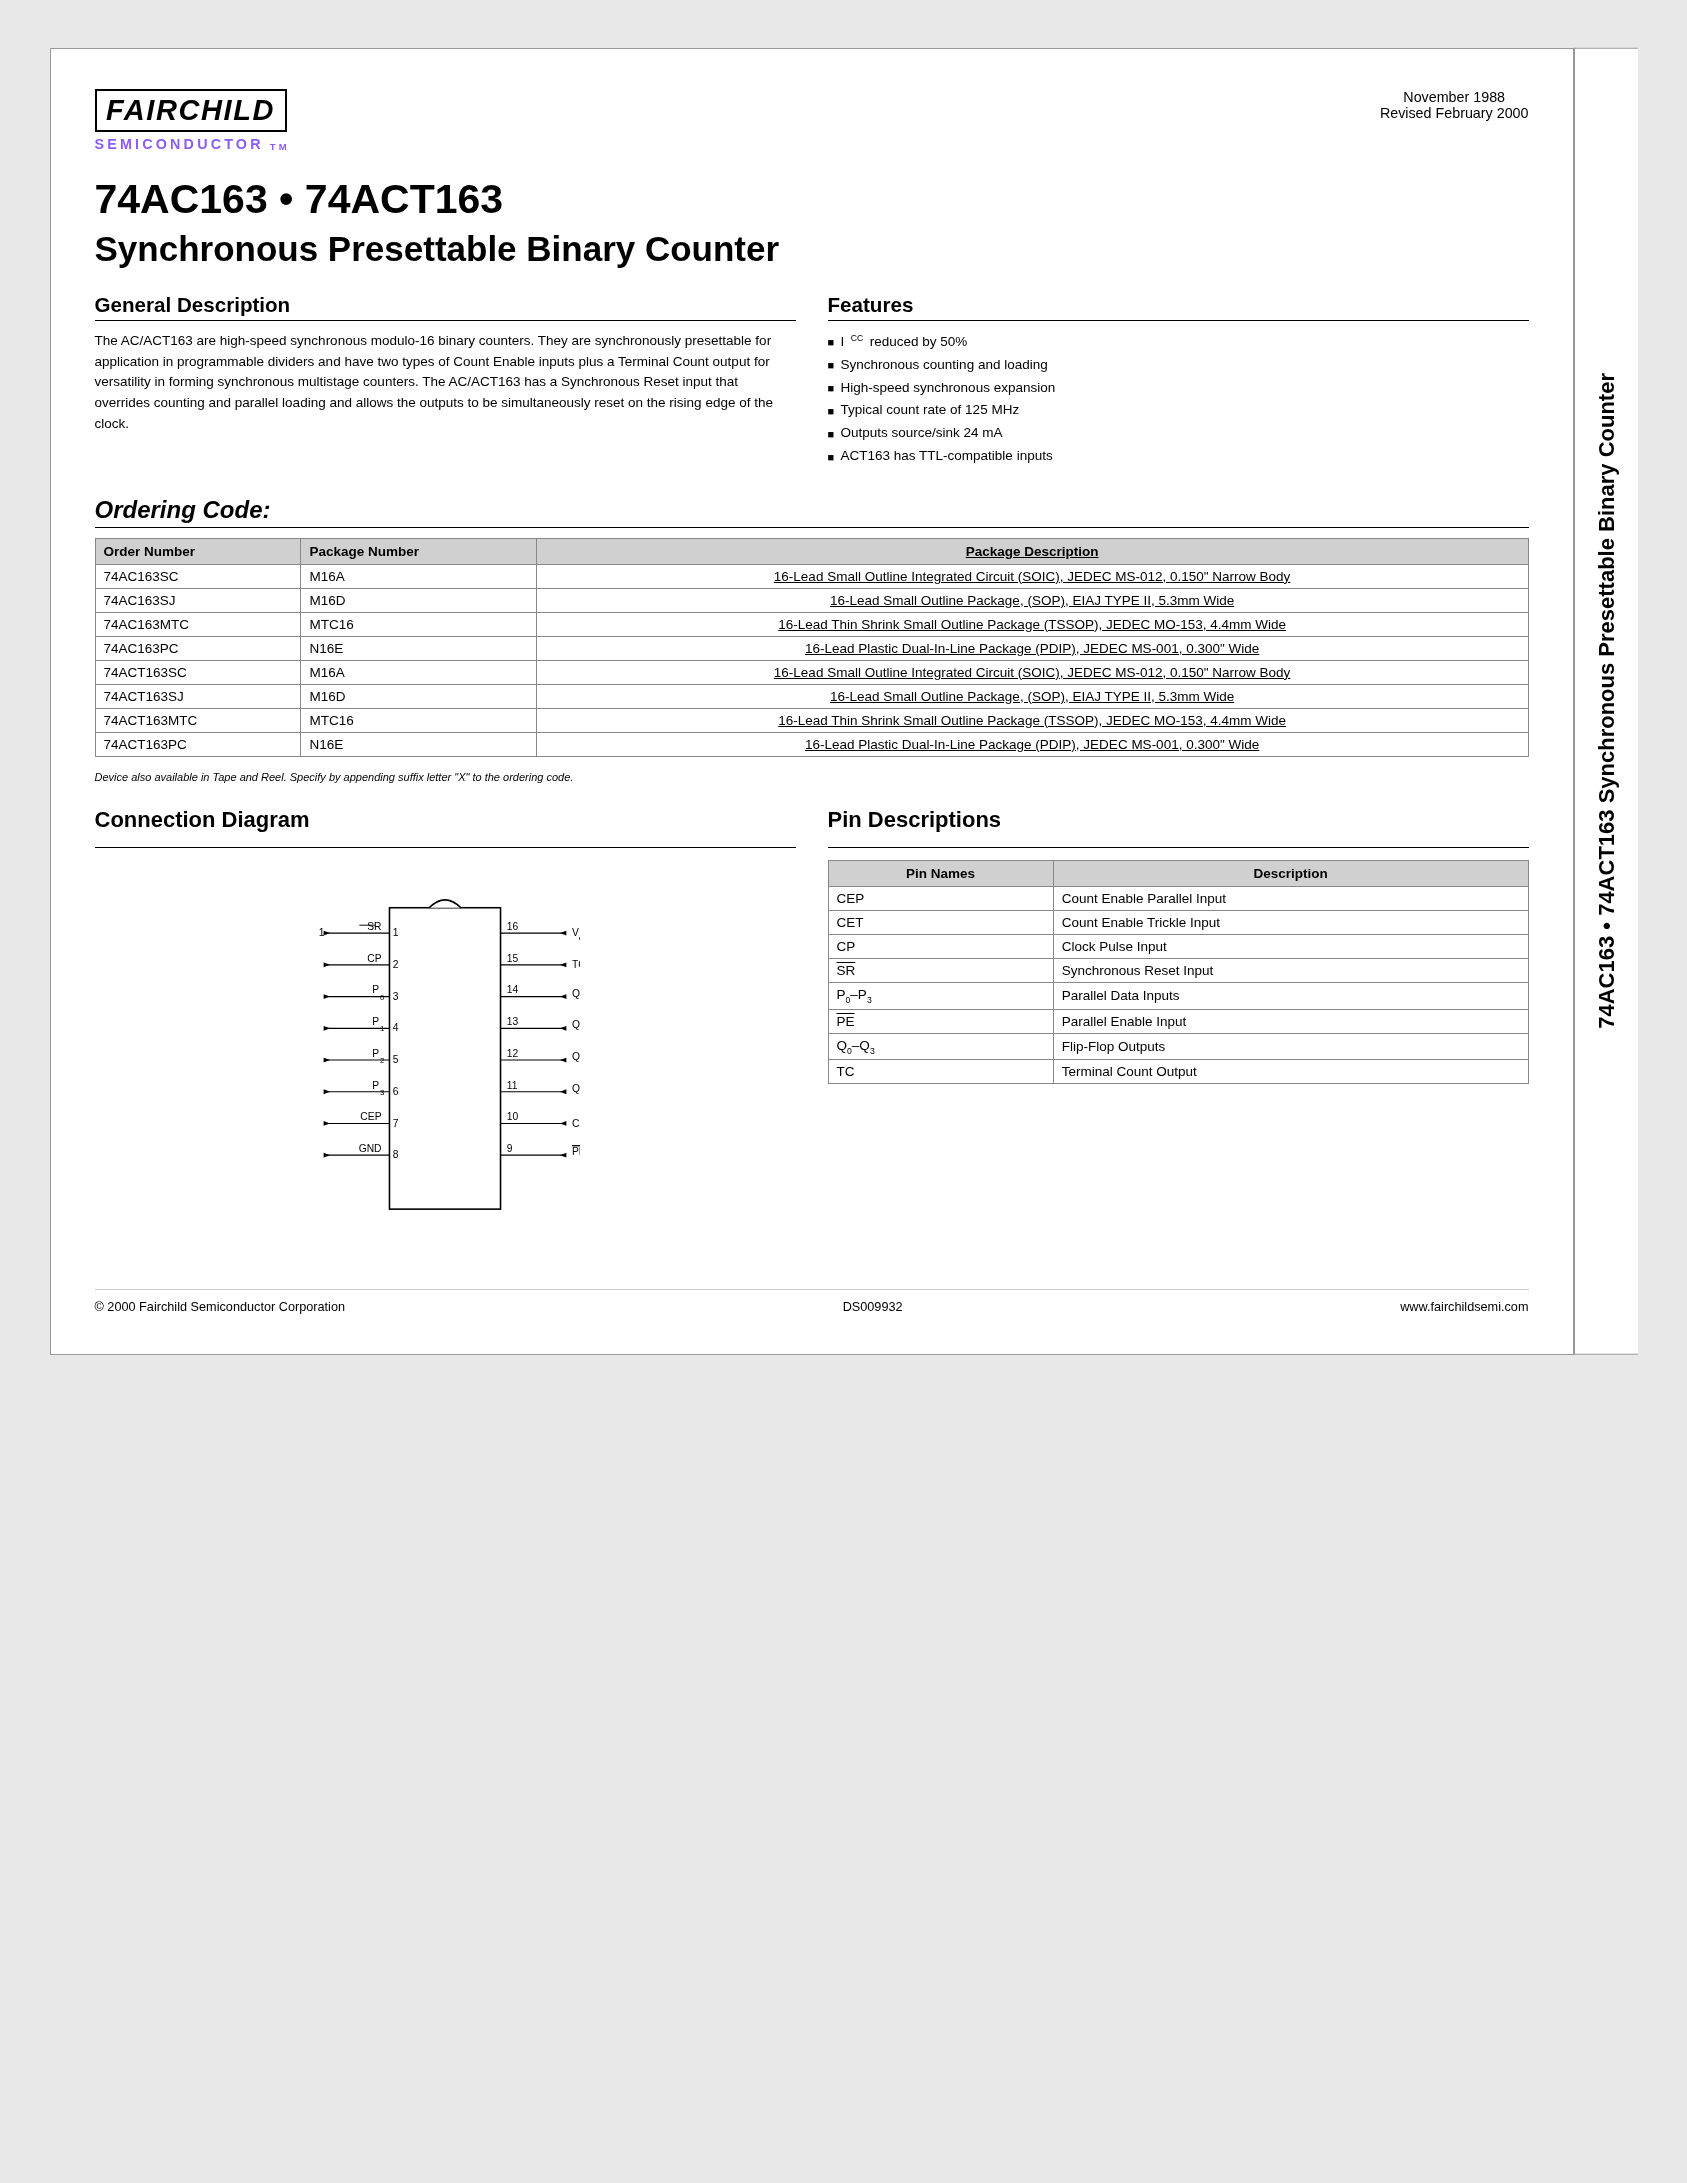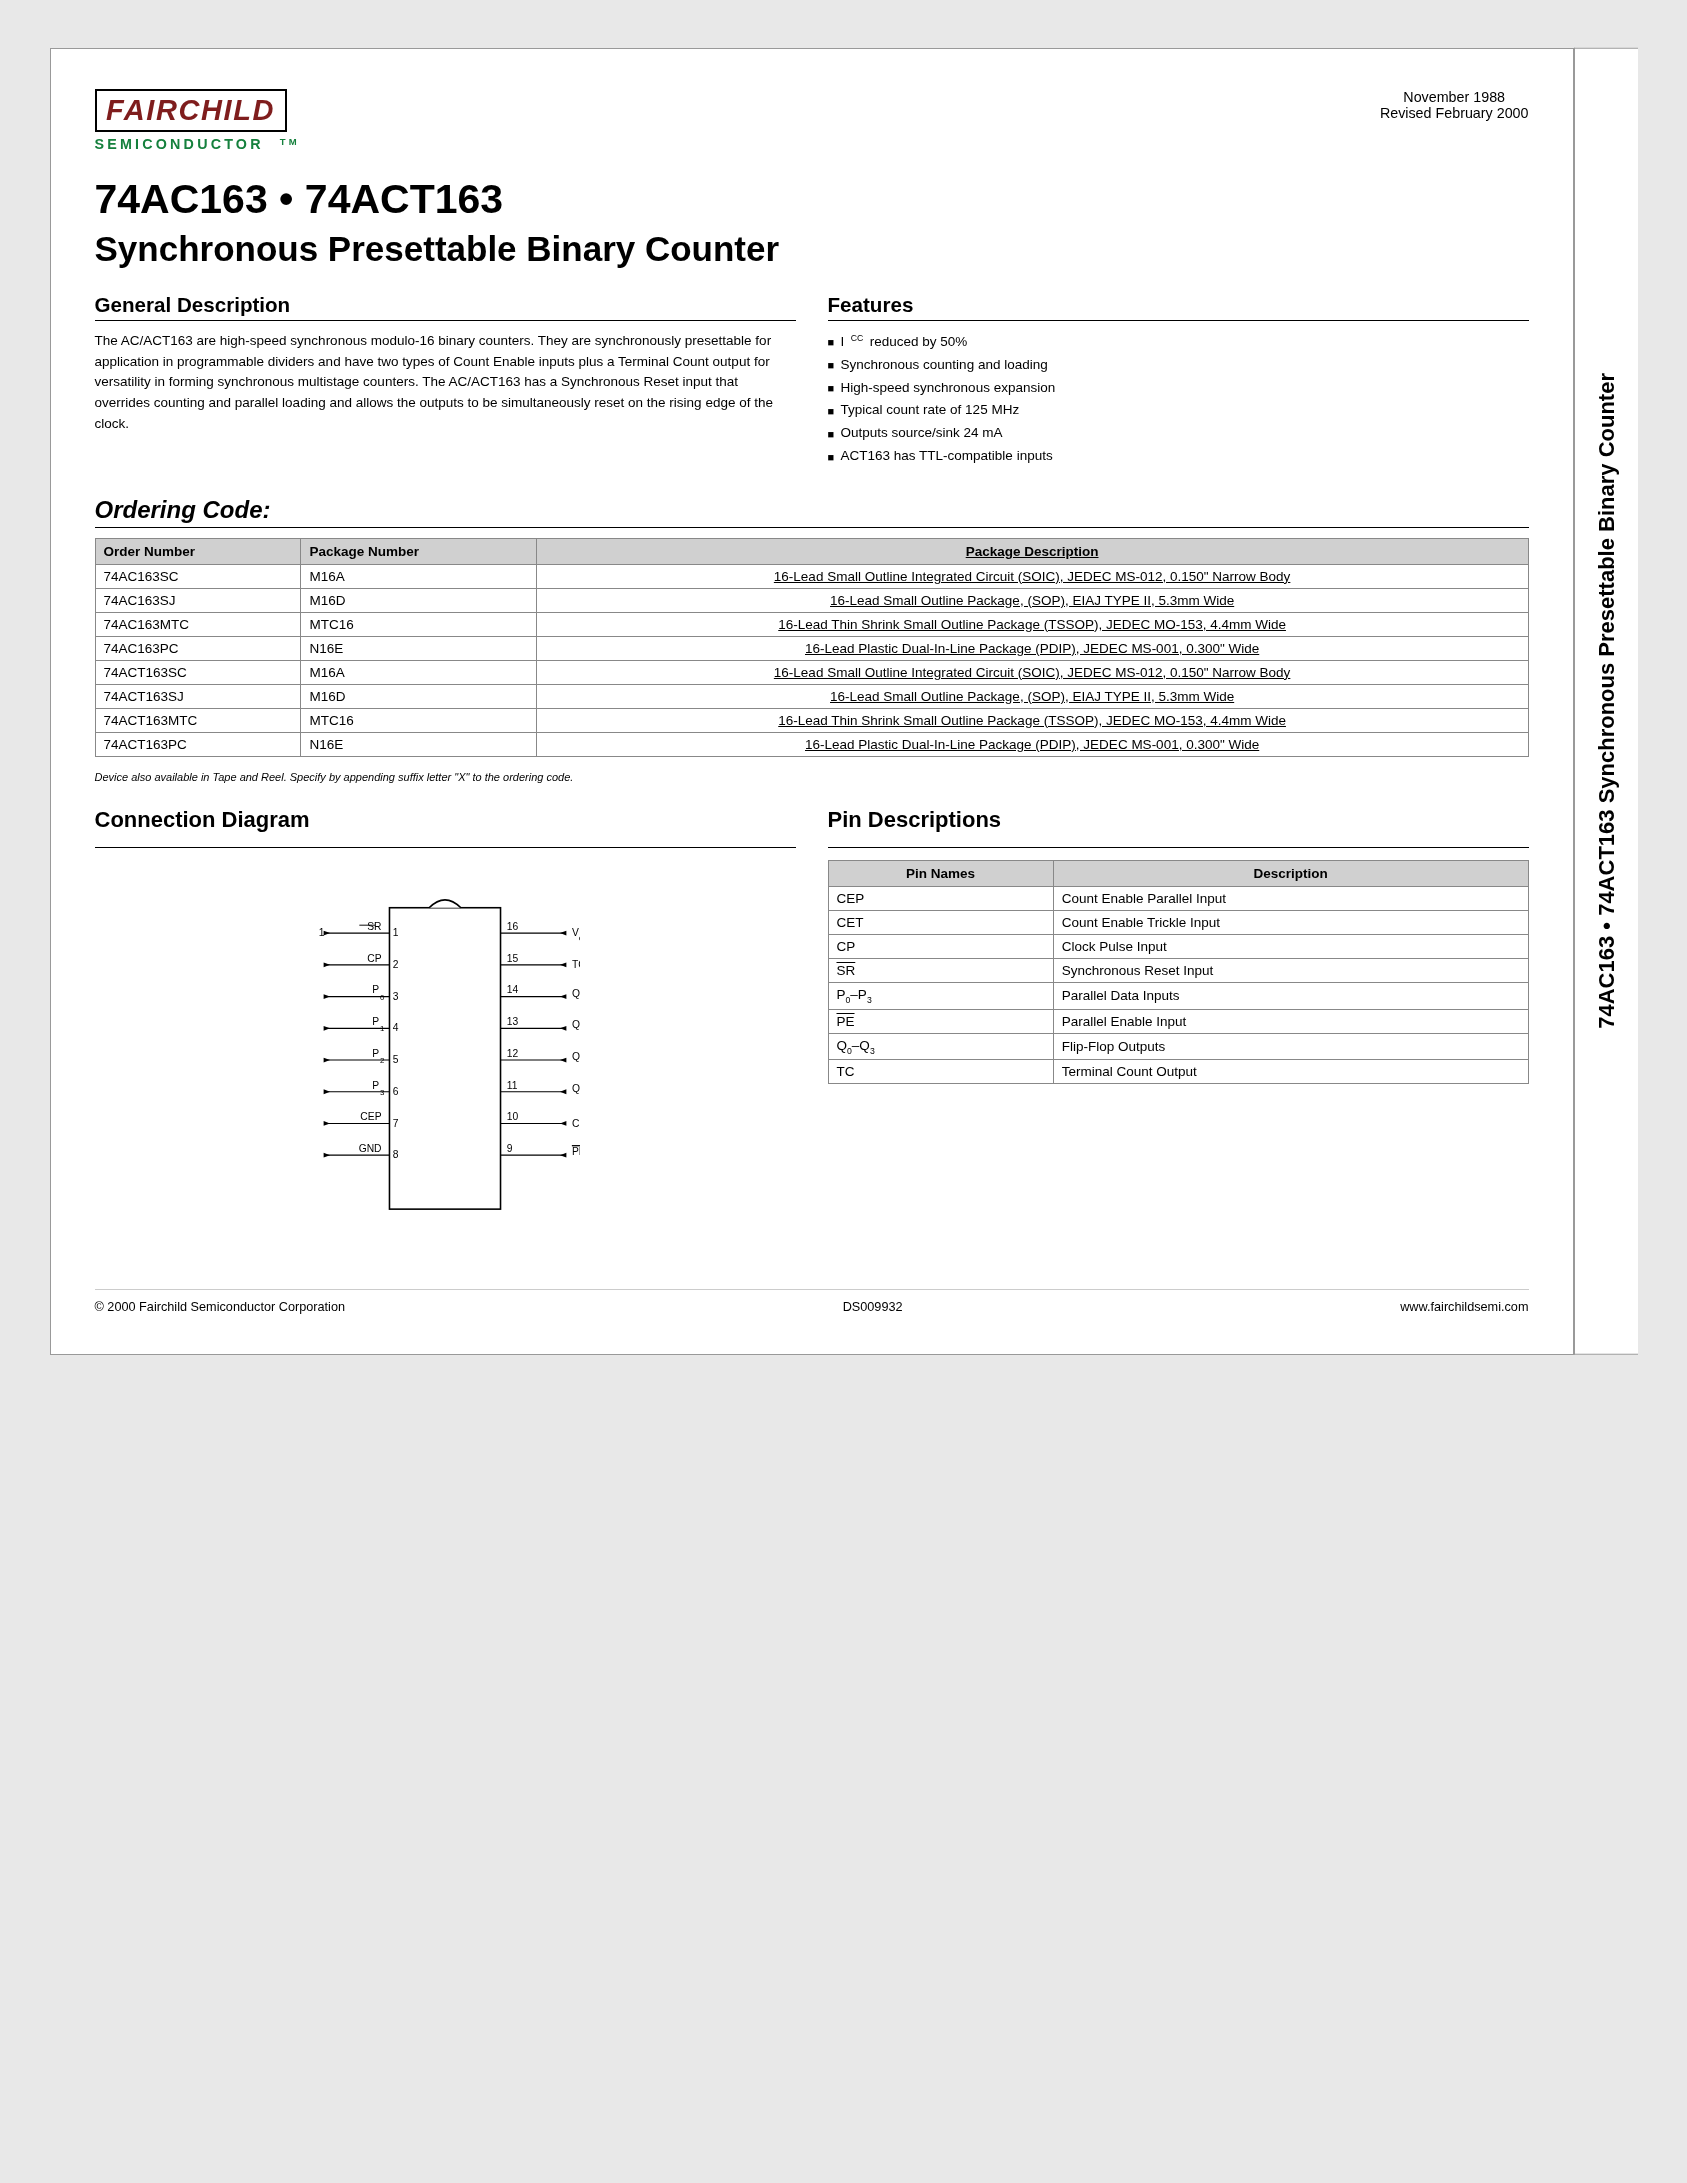--- a/index.html
+++ b/index.html
@@ -49,37 +49,37 @@
       display: flex;
       justify-content: space-between;
       align-items: flex-start;
       margin-bottom: 24px;
     }
     .logo-area {}
     .fairchild-logo {
       font-size: 29px;
       font-weight: 900;
       letter-spacing: 1.6px;
-      color: #7f1d1d;
+      color: #000000;
       border: 2.4px solid #000;
       display: inline-block;
       padding: 3.2px 9.5px;
       margin-bottom: 3.2px;
     }
     .fairchild-logo span {
       font-style: italic;
     }
     .semiconductor-text {
       font-size: 14.3px;
       letter-spacing: 3.2px;
-      color: #15803d;
-      font-weight: bold;
-      display: flex;
-      align-items: flex-start;
-      gap: 16px;
+      color: #8b5cf6;
+      font-weight: bold;
+      display: flex;
+      align-items: flex-end;
+      gap: 6px;
     }
     .tm-text {
       font-size: 9.5px;
       vertical-align: super;
     }
     .date-info {
       text-align: center;
       font-size: 14.3px;
       color: #000;
     }

